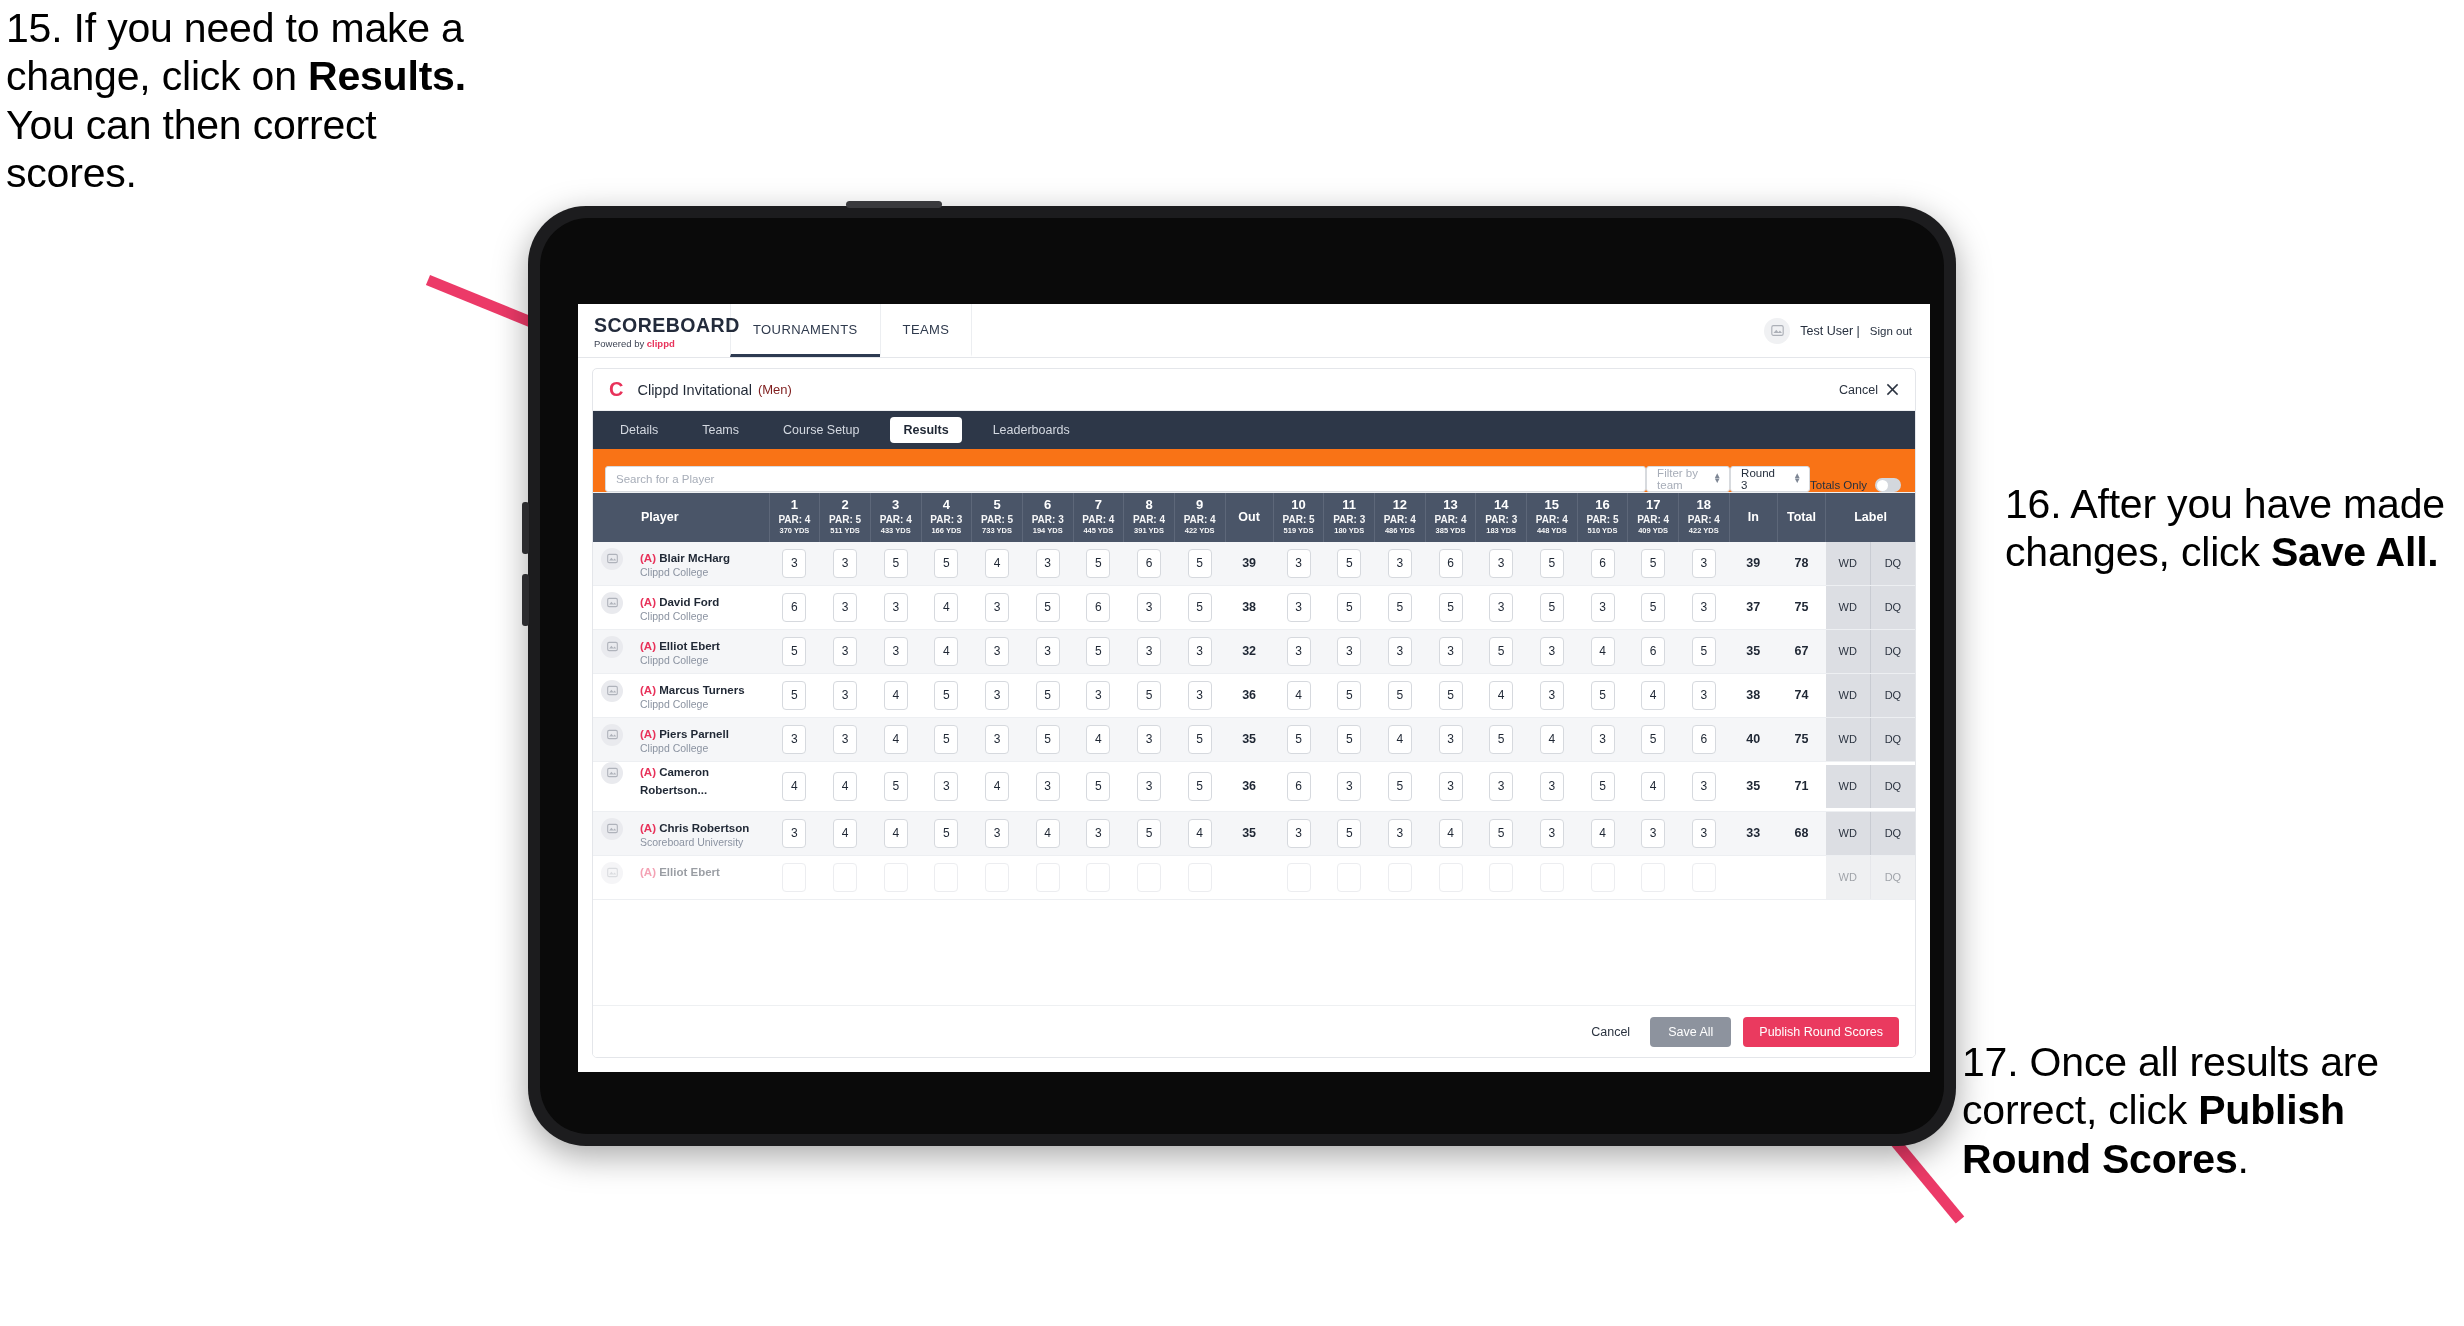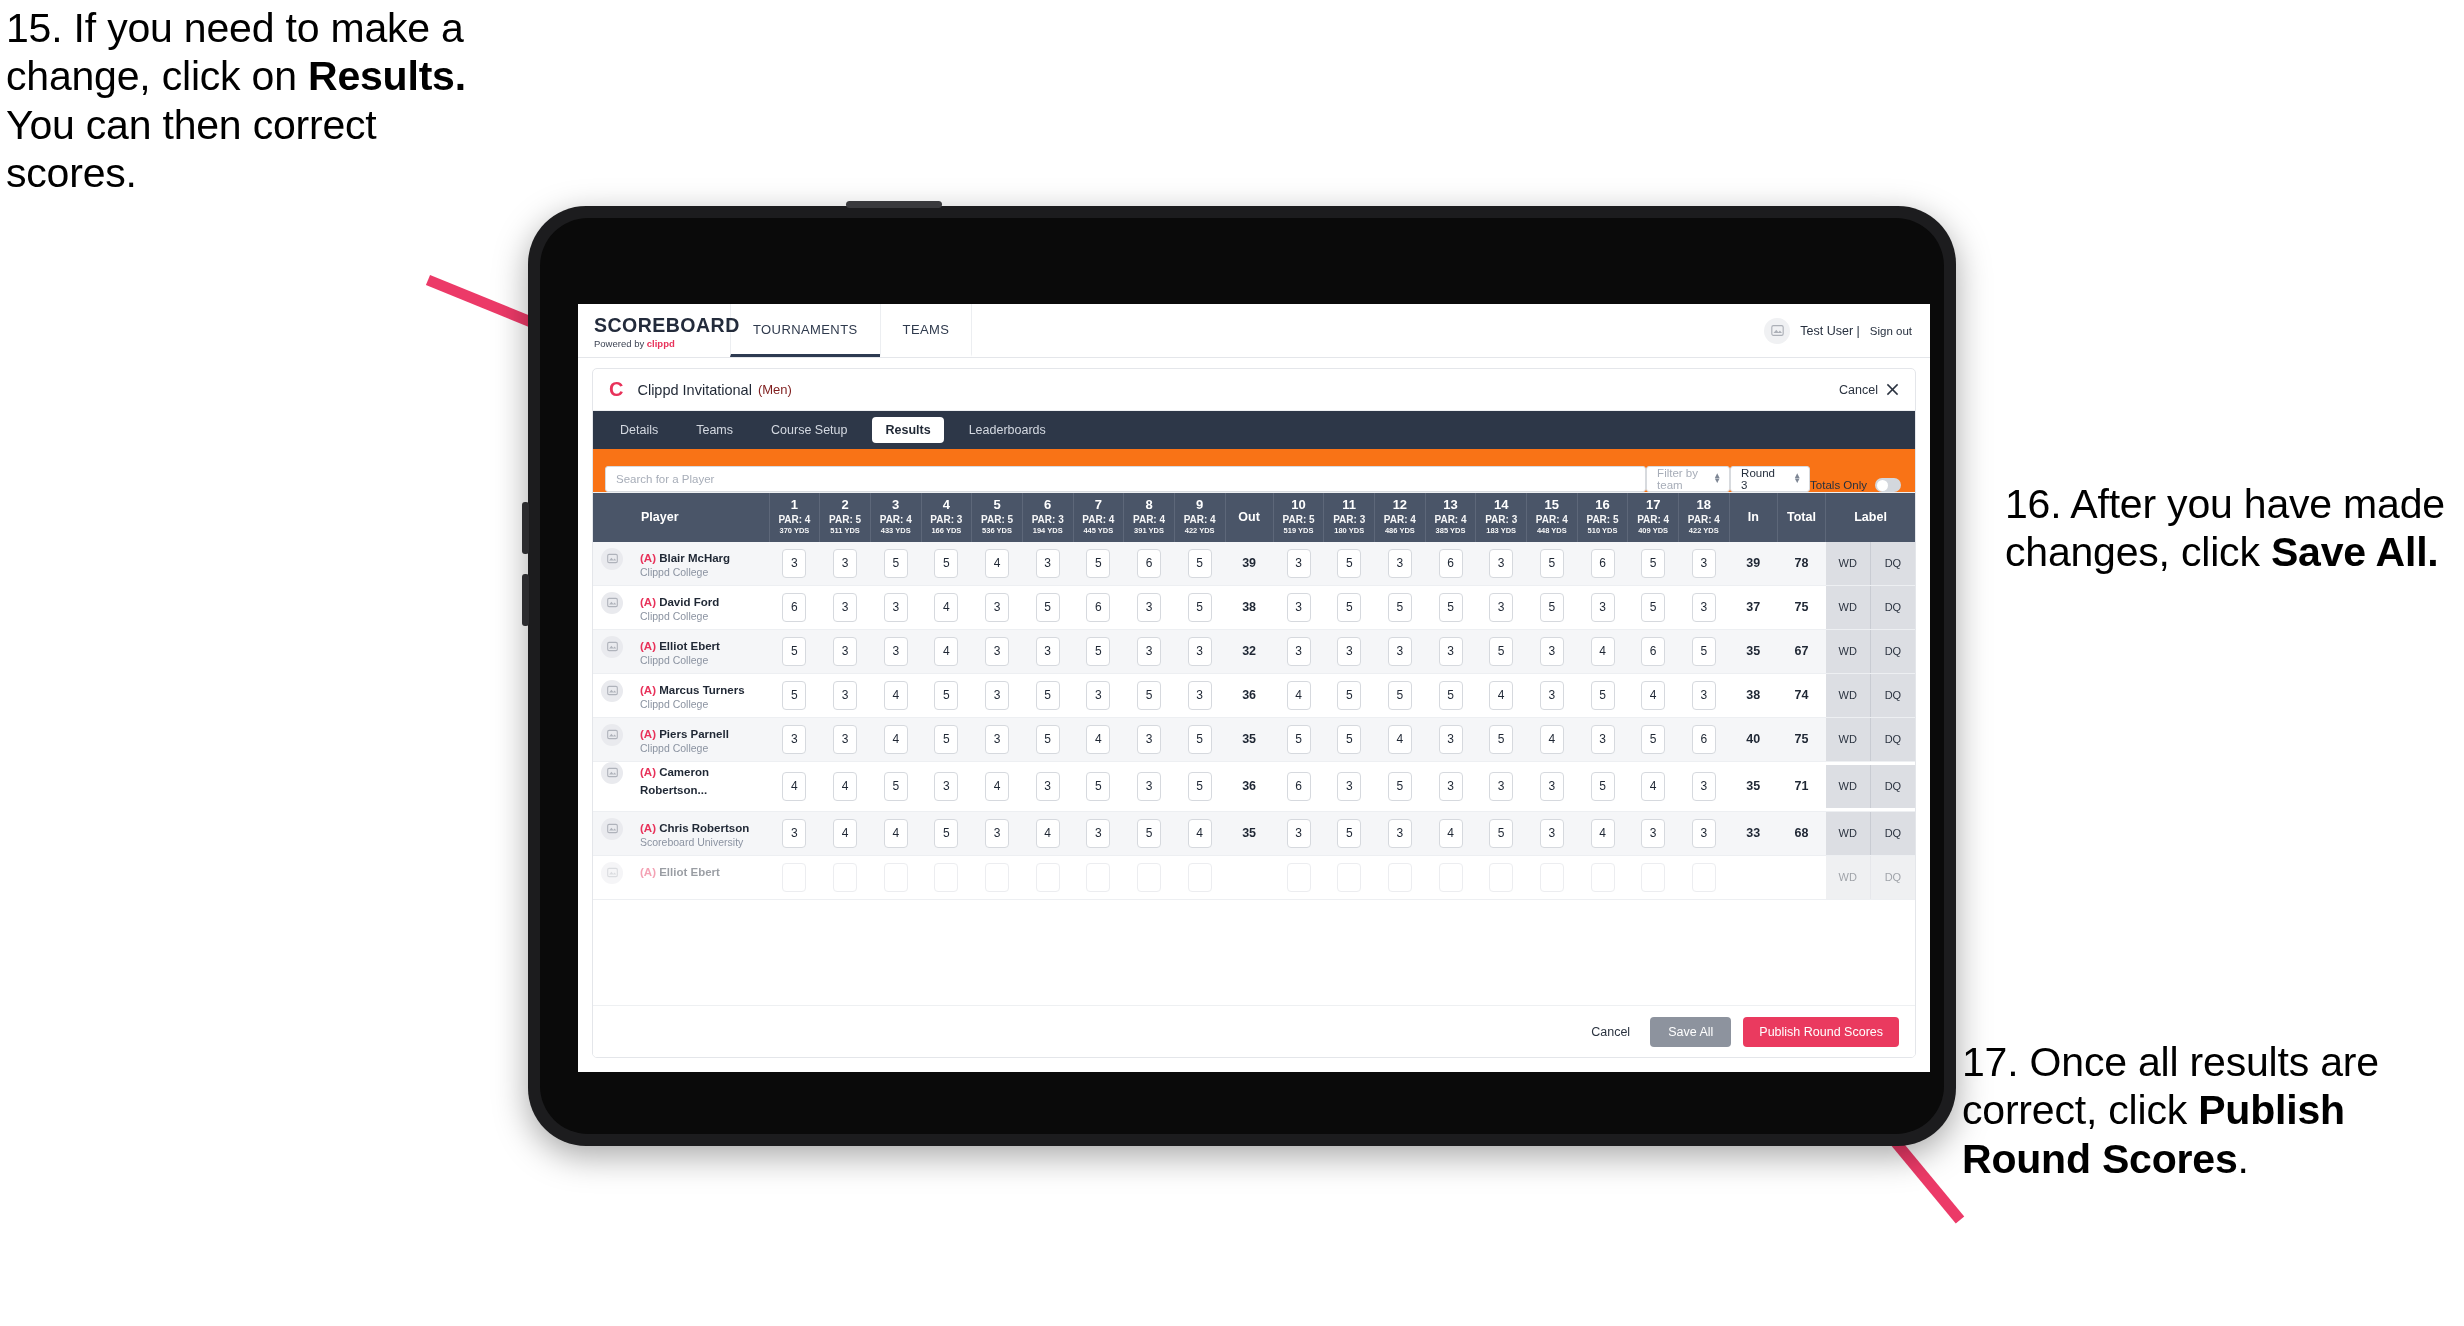--- a/index.html
+++ b/index.html
@@ -107,21 +107,21 @@
     font-family: "Liberation Sans", sans-serif;
   }
   #tourn-title { font-size: 14.5px; color:#1f2734; font-weight:500; }
   #tourn-gender { font-size: 13px; color:#7f1d1d; margin-left: 6px; }
   #card-head-spacer { flex:1; }
   #cancel-x { font-size: 12.5px; color:#2b3340; display:flex; align-items:center; gap:8px; cursor:pointer;}
 
   
   #subtabs {
     height: 38px; background:#2d3748; display:flex; align-items:center;
-    padding-left: 14px; gap: 12px;
+    padding-left: 14px; gap: 18px;
   }
   .subtab {
     font-size: 12.5px; color:#d4d9e1; padding: 6px 13px; border-radius: 4px; cursor:pointer;
   }
   .subtab.active { background:#fff; color:#1f2734; font-weight:600; }
 
   
   #filters {
     height: 44px; display:flex; align-items:flex-end; gap: 0;
     padding: 0 12px; background:#f97316; border-bottom:1px solid #eef0f2;
@@ -341,21 +341,21 @@
                         <div class="hole-yds">433 YDS</div>
                       </th>
                     <th class="hole-col">
                         <div class="hole-num">4</div>
                         <div class="hole-par">PAR: 3</div>
                         <div class="hole-yds">166 YDS</div>
                       </th>
                     <th class="hole-col">
                         <div class="hole-num">5</div>
                         <div class="hole-par">PAR: 5</div>
-                        <div class="hole-yds">536 YDS</div>
+                        <div class="hole-yds">733 YDS</div>
                       </th>
                     <th class="hole-col">
                         <div class="hole-num">6</div>
                         <div class="hole-par">PAR: 3</div>
                         <div class="hole-yds">194 YDS</div>
                       </th>
                     <th class="hole-col">
                         <div class="hole-num">7</div>
                         <div class="hole-par">PAR: 4</div>
                         <div class="hole-yds">445 YDS</div>

